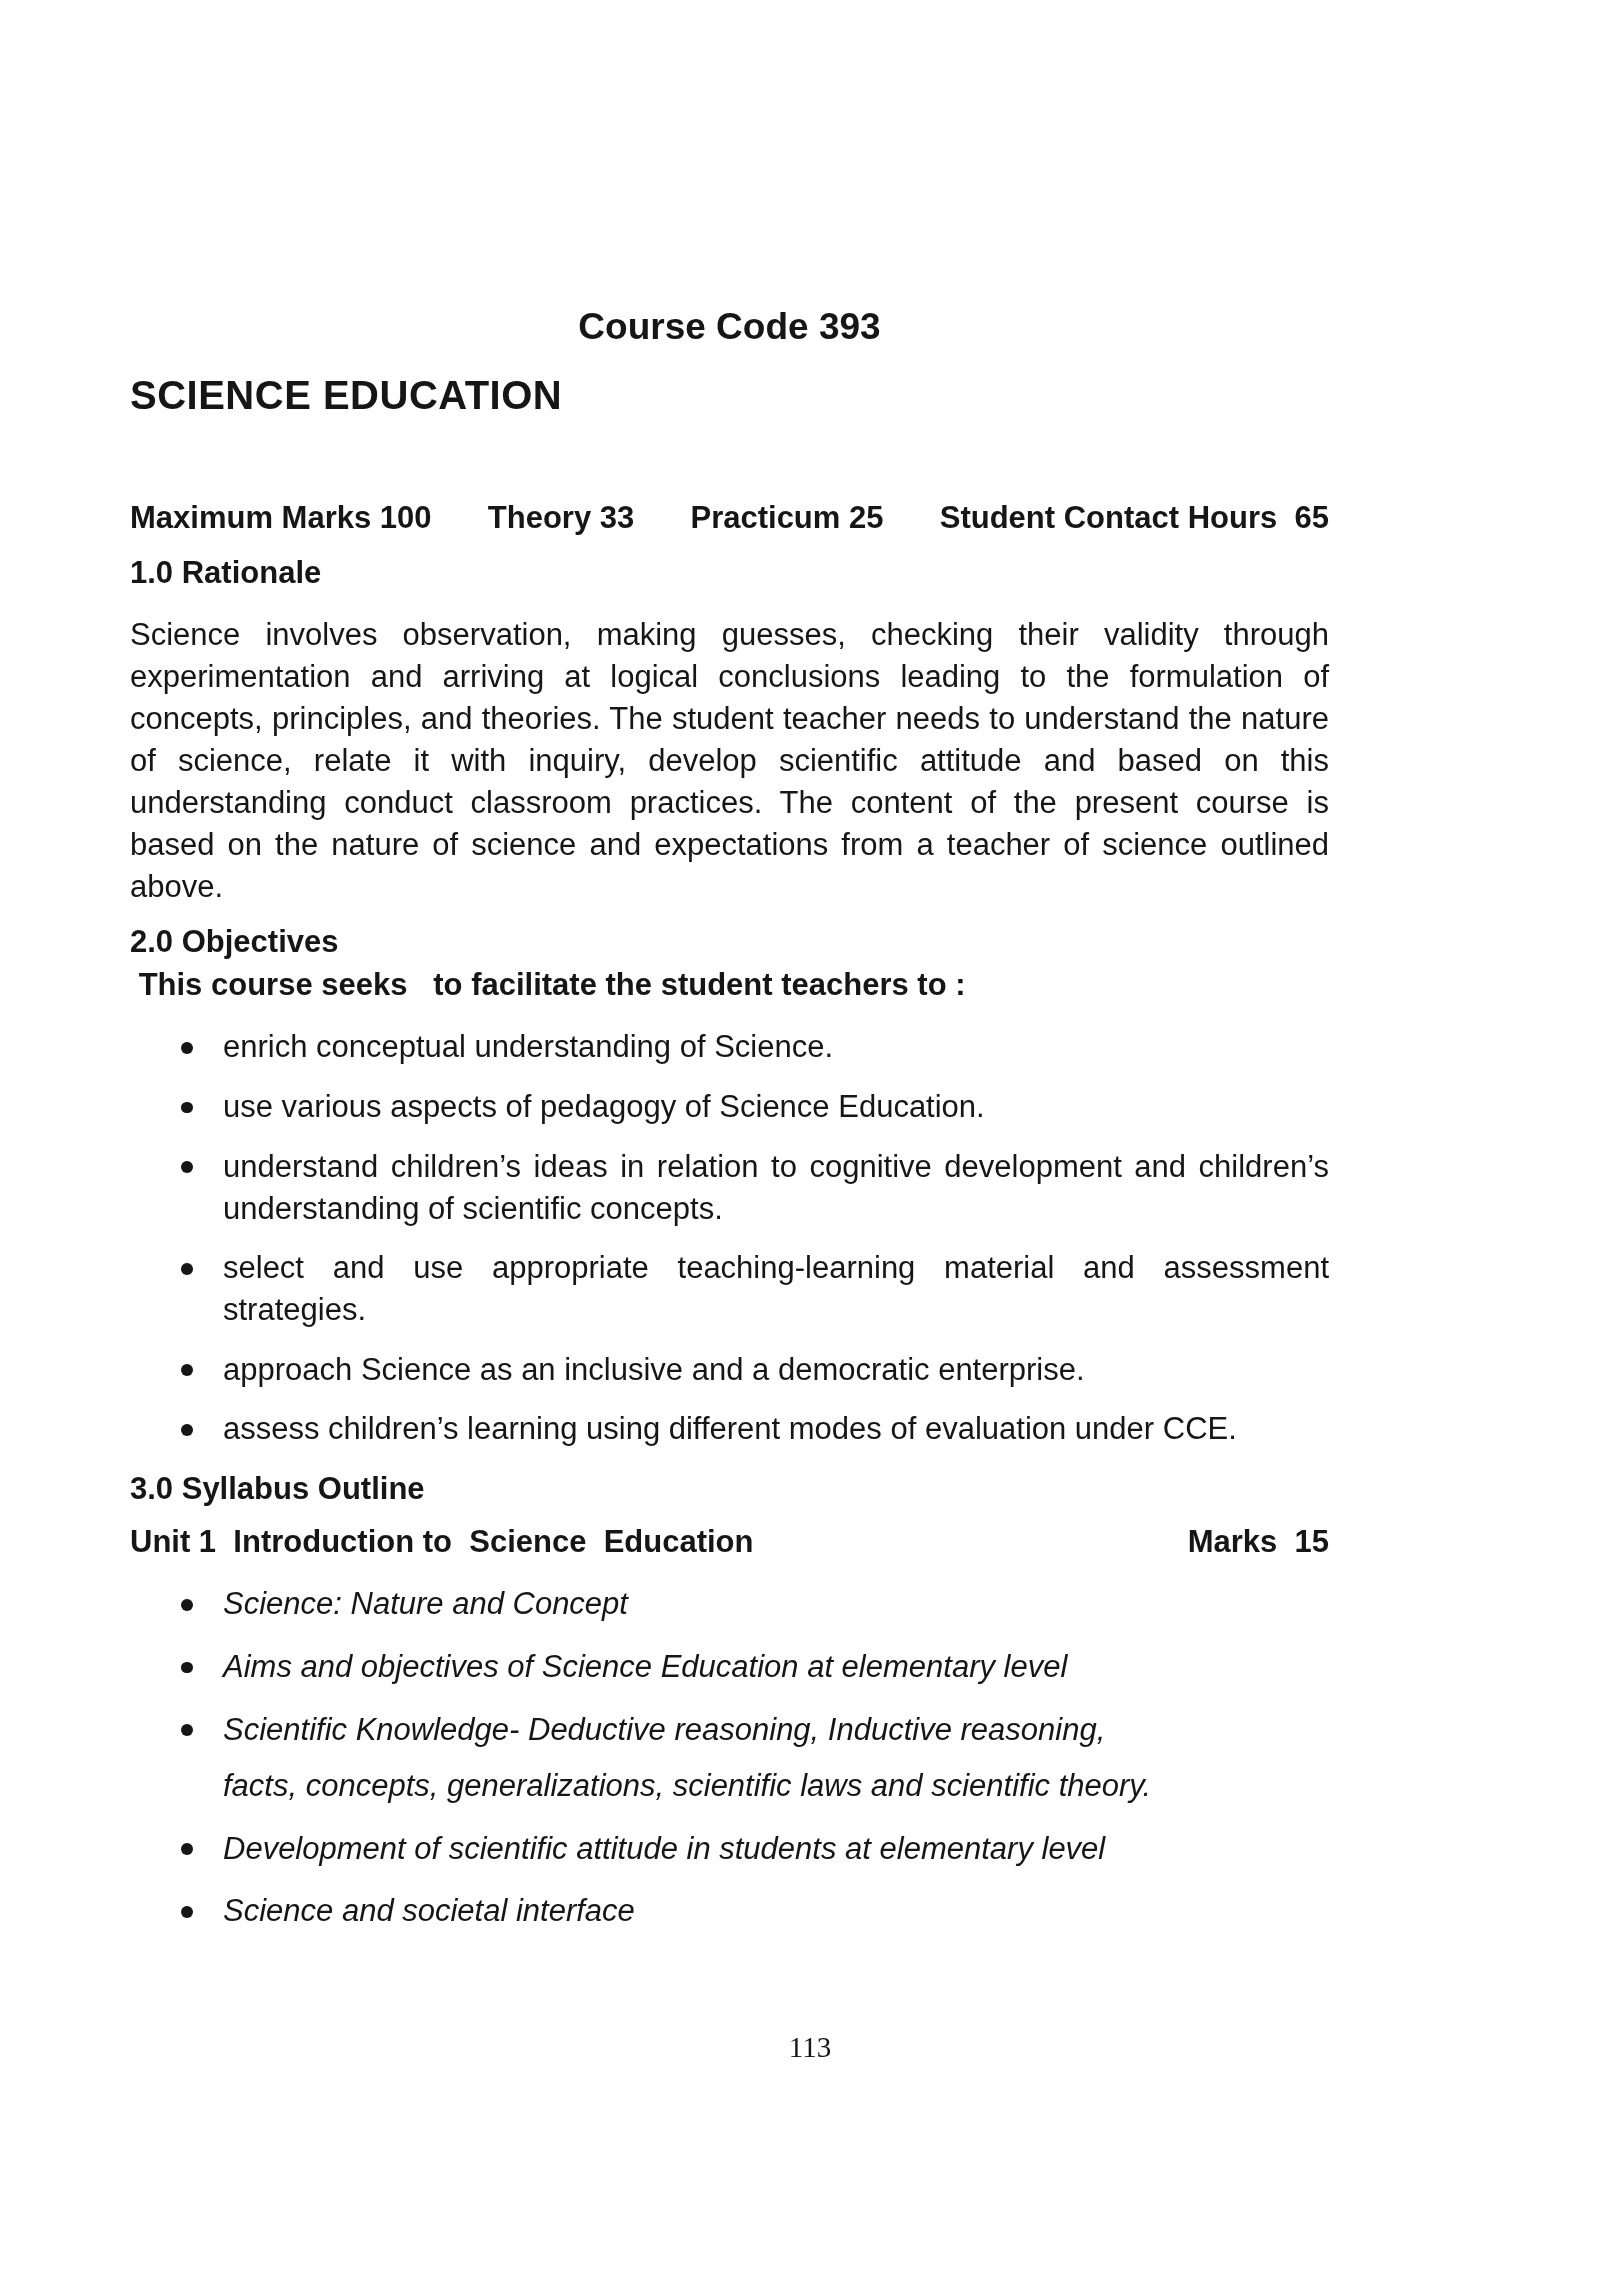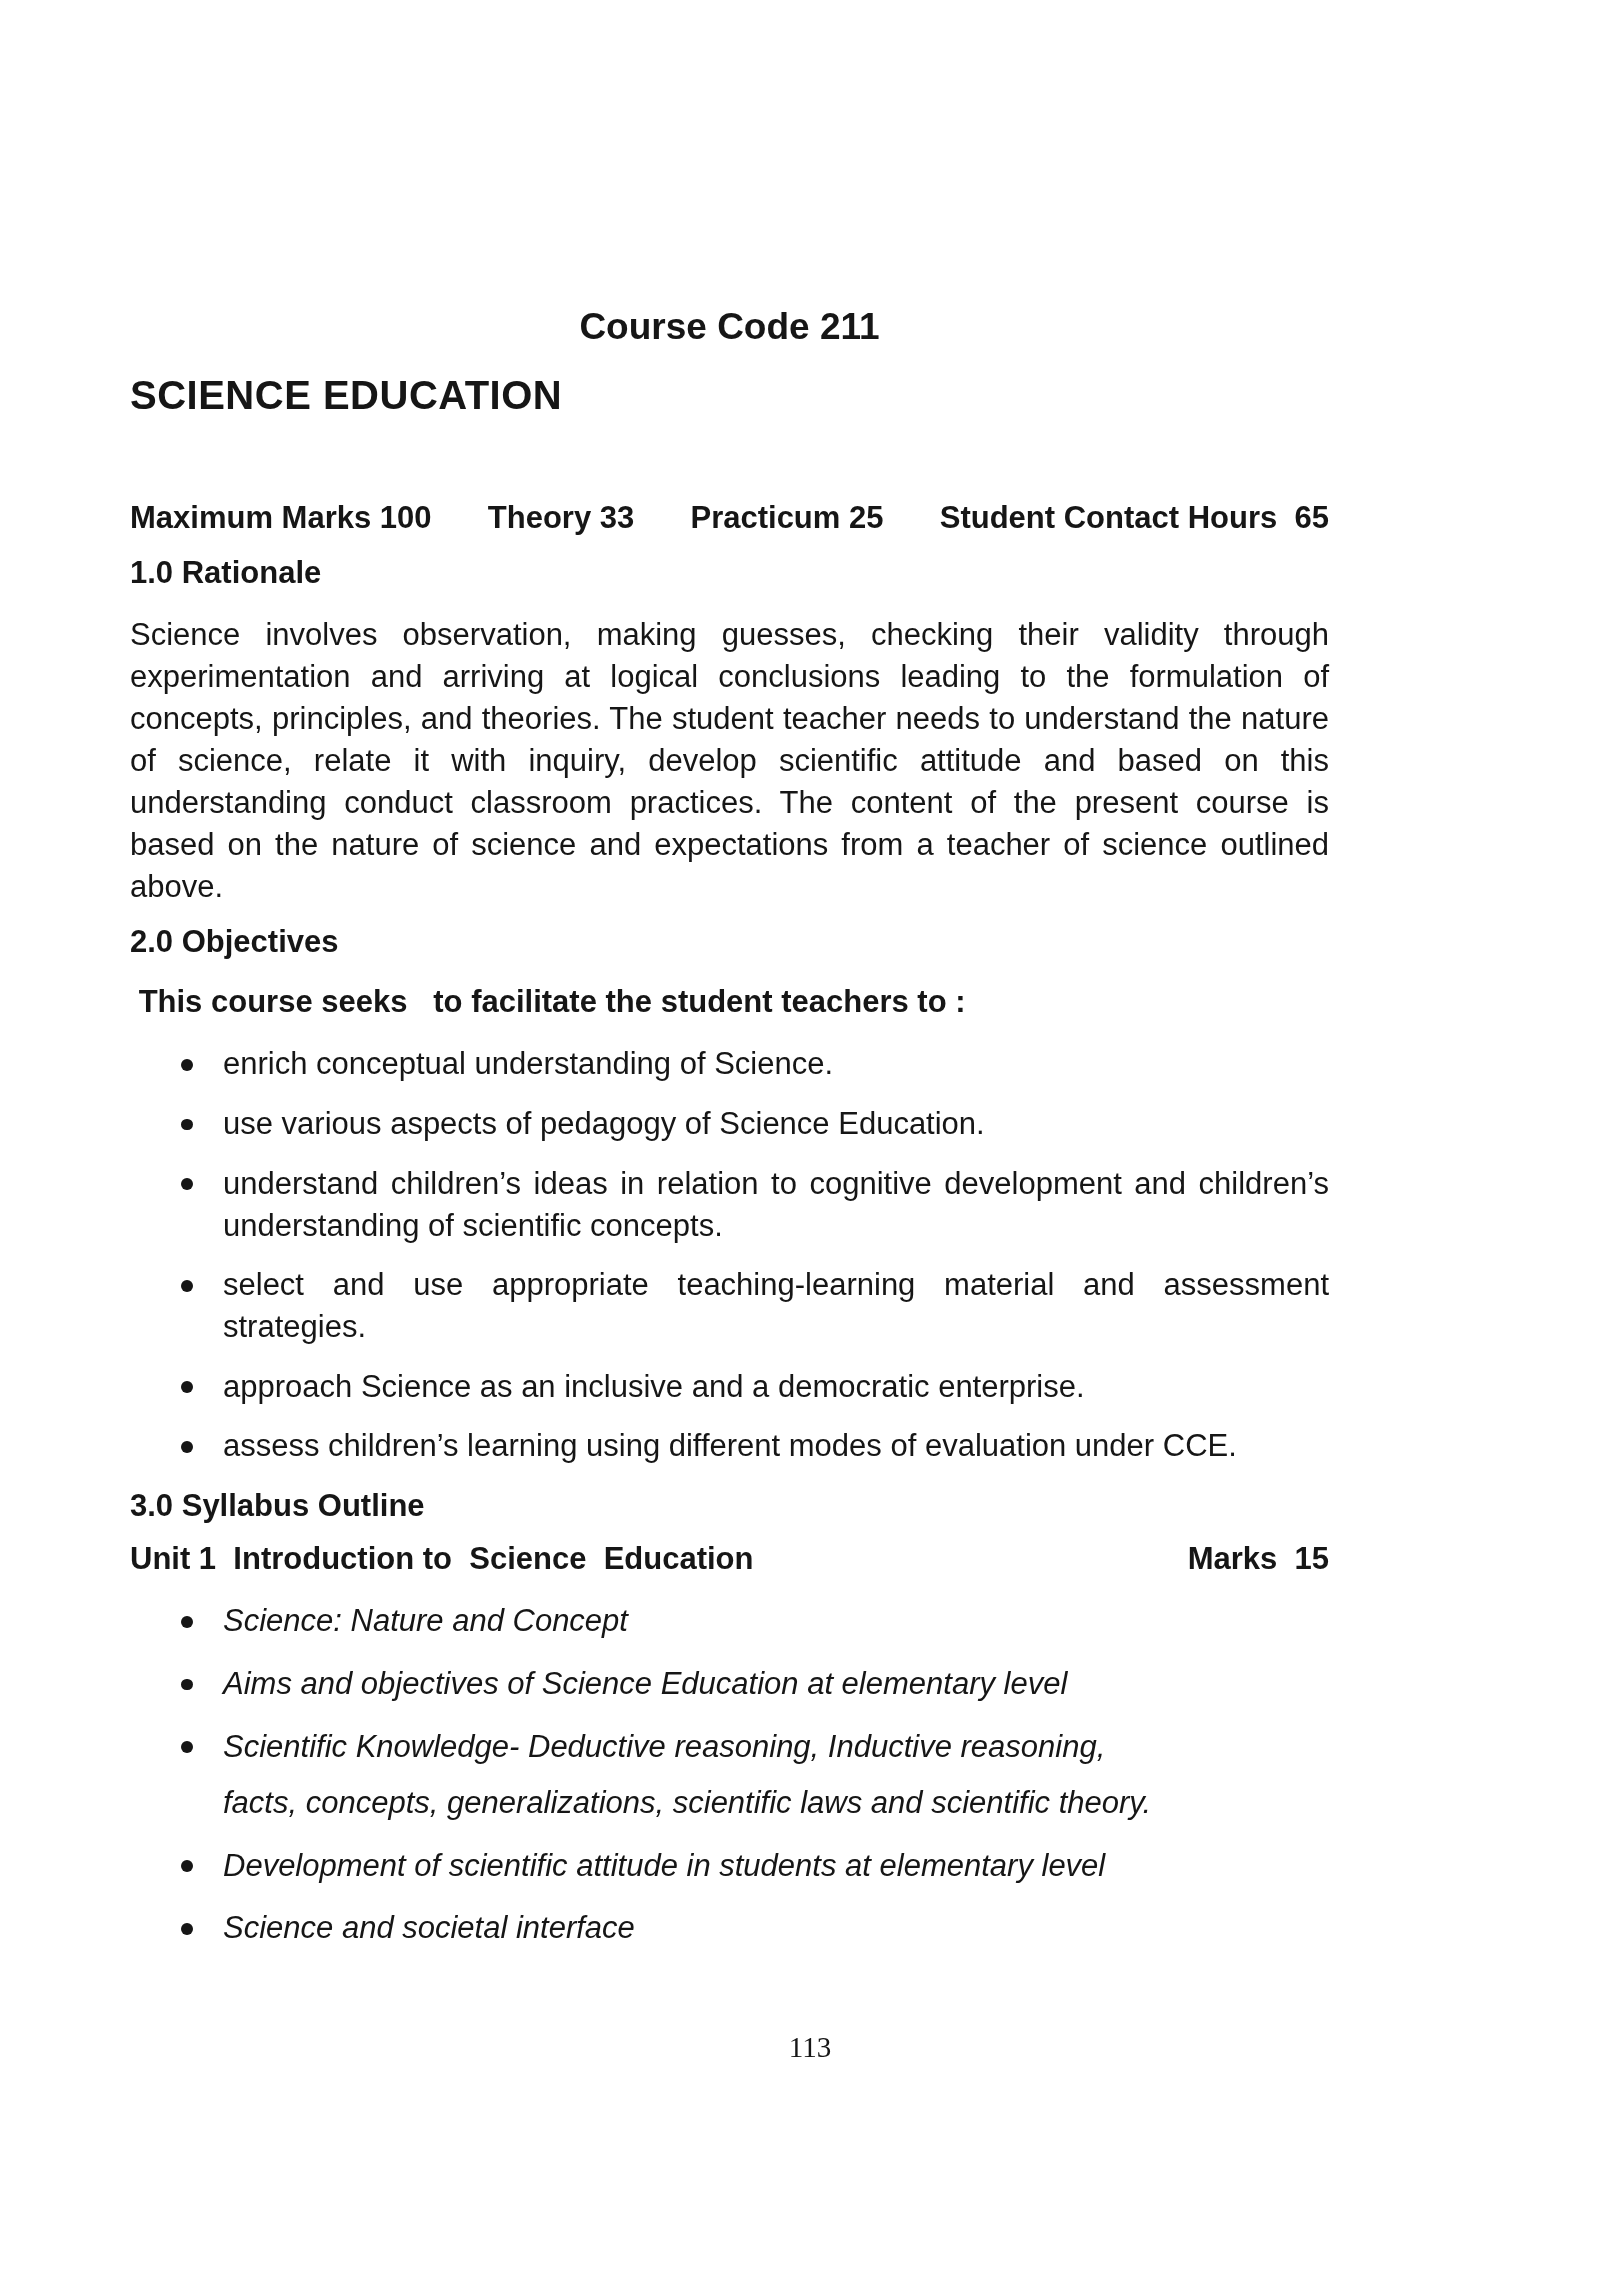--- a/index.html
+++ b/index.html
@@ -45,21 +45,21 @@
     font-weight: bold;
     margin-top: 80px;
     white-space: pre-wrap;
   }
   .h2 {
     font-weight: bold;
   }
   .h2.rationale { margin-top: 13.7px; }
   .h2.objectives { margin-top: 13px; }
   .h2.syllabus { margin-top: 8px; }
-  .h2.intro { margin-top: 18px; white-space: pre-wrap; }
+  .h2.intro { margin-top: 1px; white-space: pre-wrap; }
   .body-par {
     margin-top: 19.6px;
     text-align: justify;
   }
   ul.bullets {
     list-style: none;
     margin-top: 20.6px;
   }
   ul.bullets li {
     position: relative;
@@ -96,21 +96,21 @@
     font-size: 29px;
     line-height: 33px;
   }
 </style>
 </head>
 <body>
 
 <div class="page">
   <div class="content">
 
-    <div class="doc-title">Course Code 211</div>
+    <div class="doc-title">Course Code 393</div>
     <div class="doc-subtitle">SCIENCE EDUCATION</div>
 
     <div class="marks-row">
       <span>Maximum Marks 100</span>
       <span>Theory 33</span>
       <span>Practicum 25</span>
       <span>Student Contact Hours  65</span>
     </div>
 
     <div class="h2 rationale">1.0 Rationale</div>

